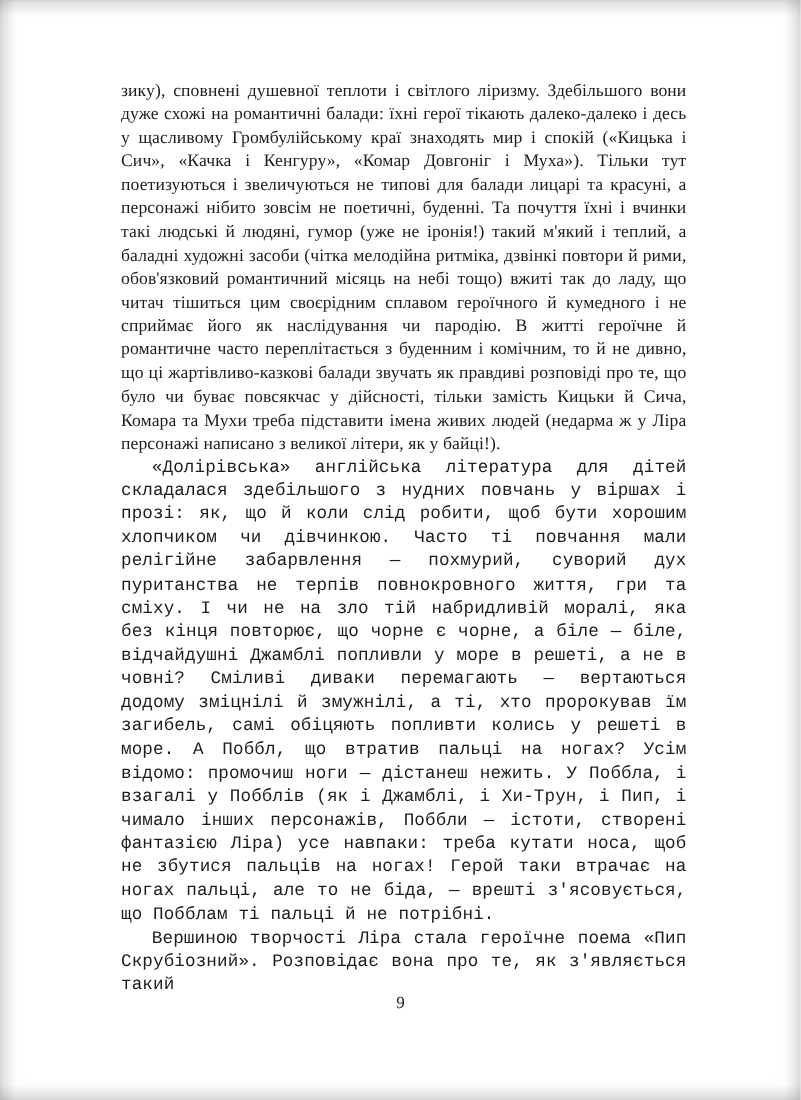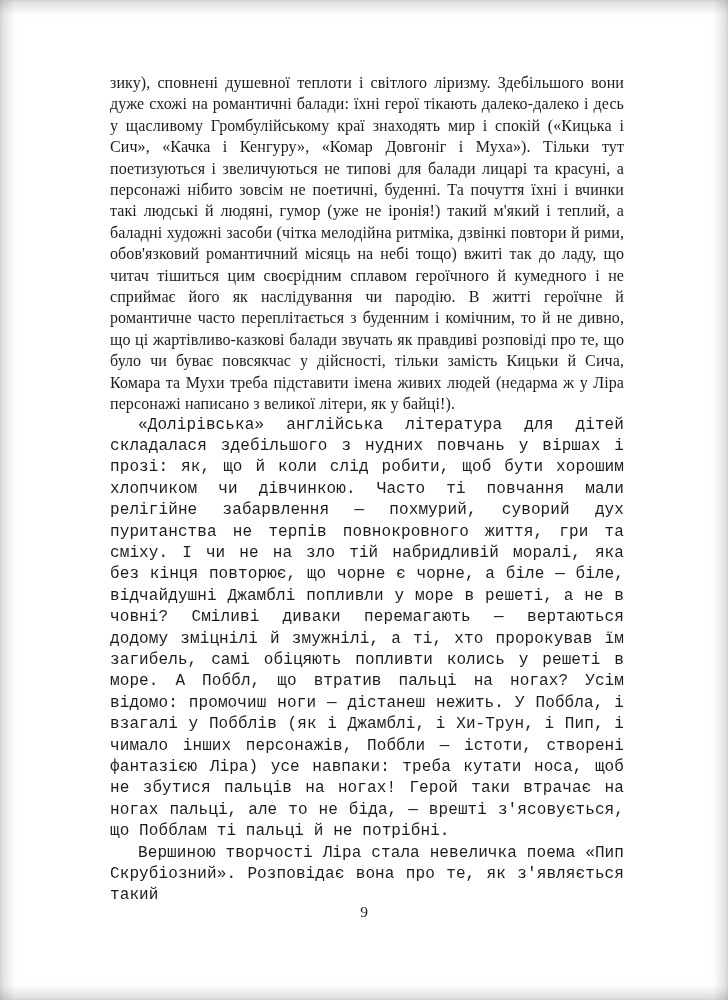--- a/index.html
+++ b/index.html
@@ -70,17 +70,17 @@
 
 <div class="scan-page">
   <div class="scan-edge-top"></div>
   <div class="scan-edge-bottom"></div>
   <div class="scan-edge-left"></div>
   <div class="scan-edge-right"></div>
 
   <div class="text-block">
     <p class="para">зику), сповнені душевної теплоти і світлого ліризму. Здебільшого вони дуже схожі на романтичні балади: їхні герої тікають далеко-далеко і десь у щасливому Громбулійському краї знаходять мир і спокій («Кицька і Сич», «Качка і Кенгуру», «Комар Довгоніг і Муха»). Тільки тут поетизуються і звеличуються не типові для балади лицарі та красуні, а персонажі нібито зовсім не поетичні, буденні. Та почуття їхні і вчинки такі людські й людяні, гумор (уже не іронія!) такий м'який і теплий, а баладні художні засоби (чітка мелодійна ритміка, дзвінкі повтори й рими, обов'язковий романтичний місяць на небі тощо) вжиті так до ладу, що читач тішиться цим своєрідним сплавом героїчного й кумедного і не сприймає його як наслідування чи пародію. В житті героїчне й романтичне часто переплітається з буденним і комічним, то й не дивно, що ці жартівливо-казкові балади звучать як правдиві розповіді про те, що було чи буває повсякчас у дійсності, тільки замість Кицьки й Сича, Комара та Мухи треба підставити імена живих людей (недарма ж у Ліра персонажі написано з великої літери, як у байці!).</p>
     <p class="para indented">«Долірівська» англійська література для дітей складалася здебільшого з нудних повчань у віршах і прозі: як, що й коли слід робити, щоб бути хорошим хлопчиком чи дівчинкою. Часто ті повчання мали релігійне забарвлення — похмурий, суворий дух пуританства не терпів повнокровного життя, гри та сміху. І чи не на зло тій набридливій моралі, яка без кінця повторює, що чорне є чорне, а біле — біле, відчайдушні Джамблі попливли у море в решеті, а не в човні? Сміливі диваки перемагають — вертаються додому зміцнілі й змужнілі, а ті, хто пророкував їм загибель, самі обіцяють попливти колись у решеті в море. А Поббл, що втратив пальці на ногах? Усім відомо: промочиш ноги — дістанеш нежить. У Поббла, і взагалі у Побблів (як і Джамблі, і Хи-Трун, і Пип, і чимало інших персонажів, Поббли — істоти, створені фантазією Ліра) усе навпаки: треба кутати носа, щоб не збутися пальців на ногах! Герой таки втрачає на ногах пальці, але то не біда, — врешті з'ясовується, що Побблам ті пальці й не потрібні.</p>
-    <p class="para indented">Вершиною творчості Ліра стала невеличка поема «Пип Скрубіозний». Розповідає вона про те, як з'являється такий</p>
+    <p class="para indented">Вершиною творчості Ліра стала героїчне поема «Пип Скрубіозний». Розповідає вона про те, як з'являється такий</p>
   </div>
 
   <div class="page-number">9</div>
 </div>
 
 </body></html>

